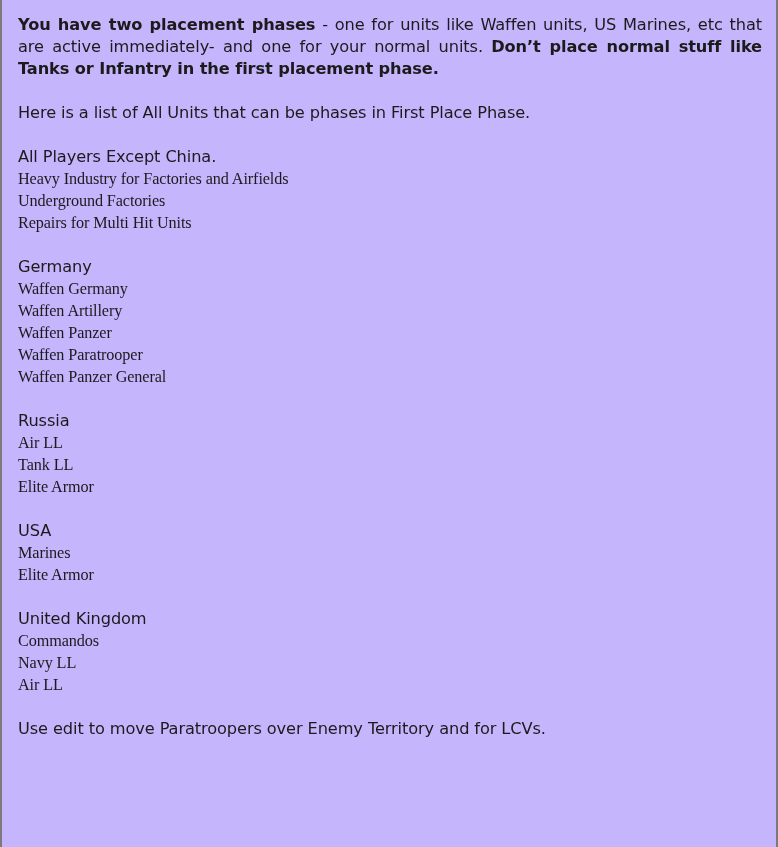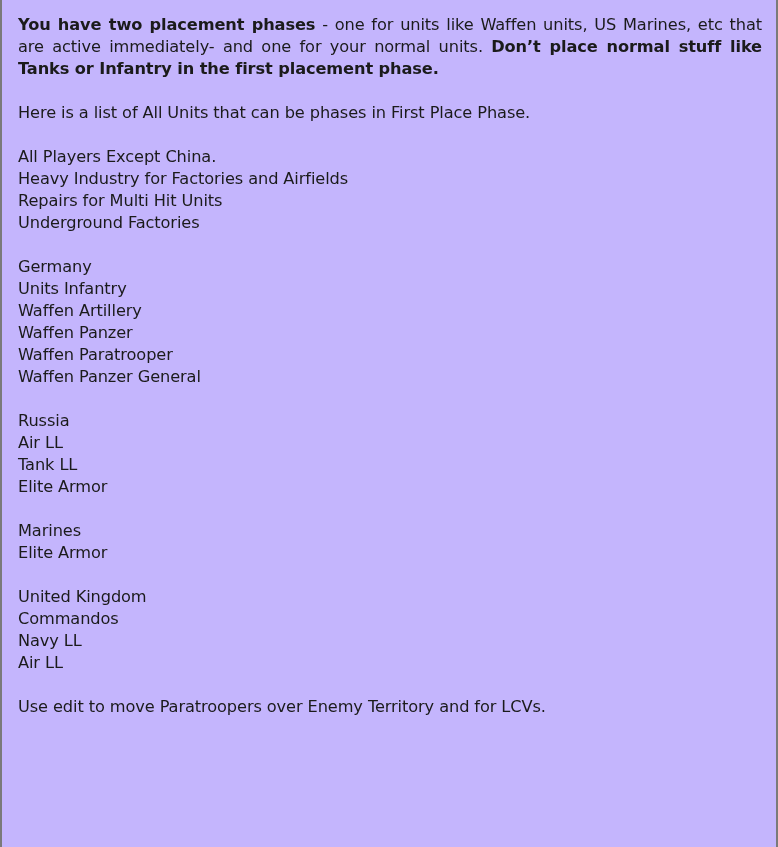--- a/index.html
+++ b/index.html
@@ -44,51 +44,51 @@
     .gap { height: 22px; }
     .section-heading {
       font-weight: normal;
       margin: 0;
     }
     .unit-list {
       list-style: none;
       margin: 0;
       padding: 0;
     }
-    .unit-list li { margin: 0; padding: 0; }
+    .unit-list li { margin: 0; padding: 0; font-family: Liberation Serif, serif; }
   </style>
 </head>
 <body>
 
 <div class="frame">
   <div class="content">
 
     <p class="intro"><b>You have two placement phases</b><span> - one for units like Waffen units, US Marines, etc that are active immediately- and one for your normal units. </span><b>Don’t place normal stuff like Tanks or Infantry in the first placement phase.</b></p>
 
     <div class="gap"></div>
 
     <p>Here is a list of All Units that can be phases in First Place Phase.</p>
 
     <div class="gap"></div>
 
     <div>
       <p class="section-heading">All Players Except China.</p>
       <ul class="unit-list">
         <li>Heavy Industry for Factories and Airfields</li>
+        <li>Underground Factories</li>
         <li>Repairs for Multi Hit Units</li>
-        <li>Underground Factories</li>
       </ul>
     </div>
 
     <div class="gap"></div>
 
     <div>
       <p class="section-heading">Germany</p>
       <ul class="unit-list">
-        <li>Units Infantry</li>
+        <li>Waffen Germany</li>
         <li>Waffen Artillery</li>
         <li>Waffen Panzer</li>
         <li>Waffen Paratrooper</li>
         <li>Waffen Panzer General</li>
       </ul>
     </div>
 
     <div class="gap"></div>
 
     <div>
@@ -96,20 +96,21 @@
       <ul class="unit-list">
         <li>Air LL</li>
         <li>Tank LL</li>
         <li>Elite Armor</li>
       </ul>
     </div>
 
     <div class="gap"></div>
 
     <div>
+      <p class="section-heading">USA</p>
       <ul class="unit-list">
         <li>Marines</li>
         <li>Elite Armor</li>
       </ul>
     </div>
 
     <div class="gap"></div>
 
     <div>
       <p class="section-heading">United Kingdom</p>

